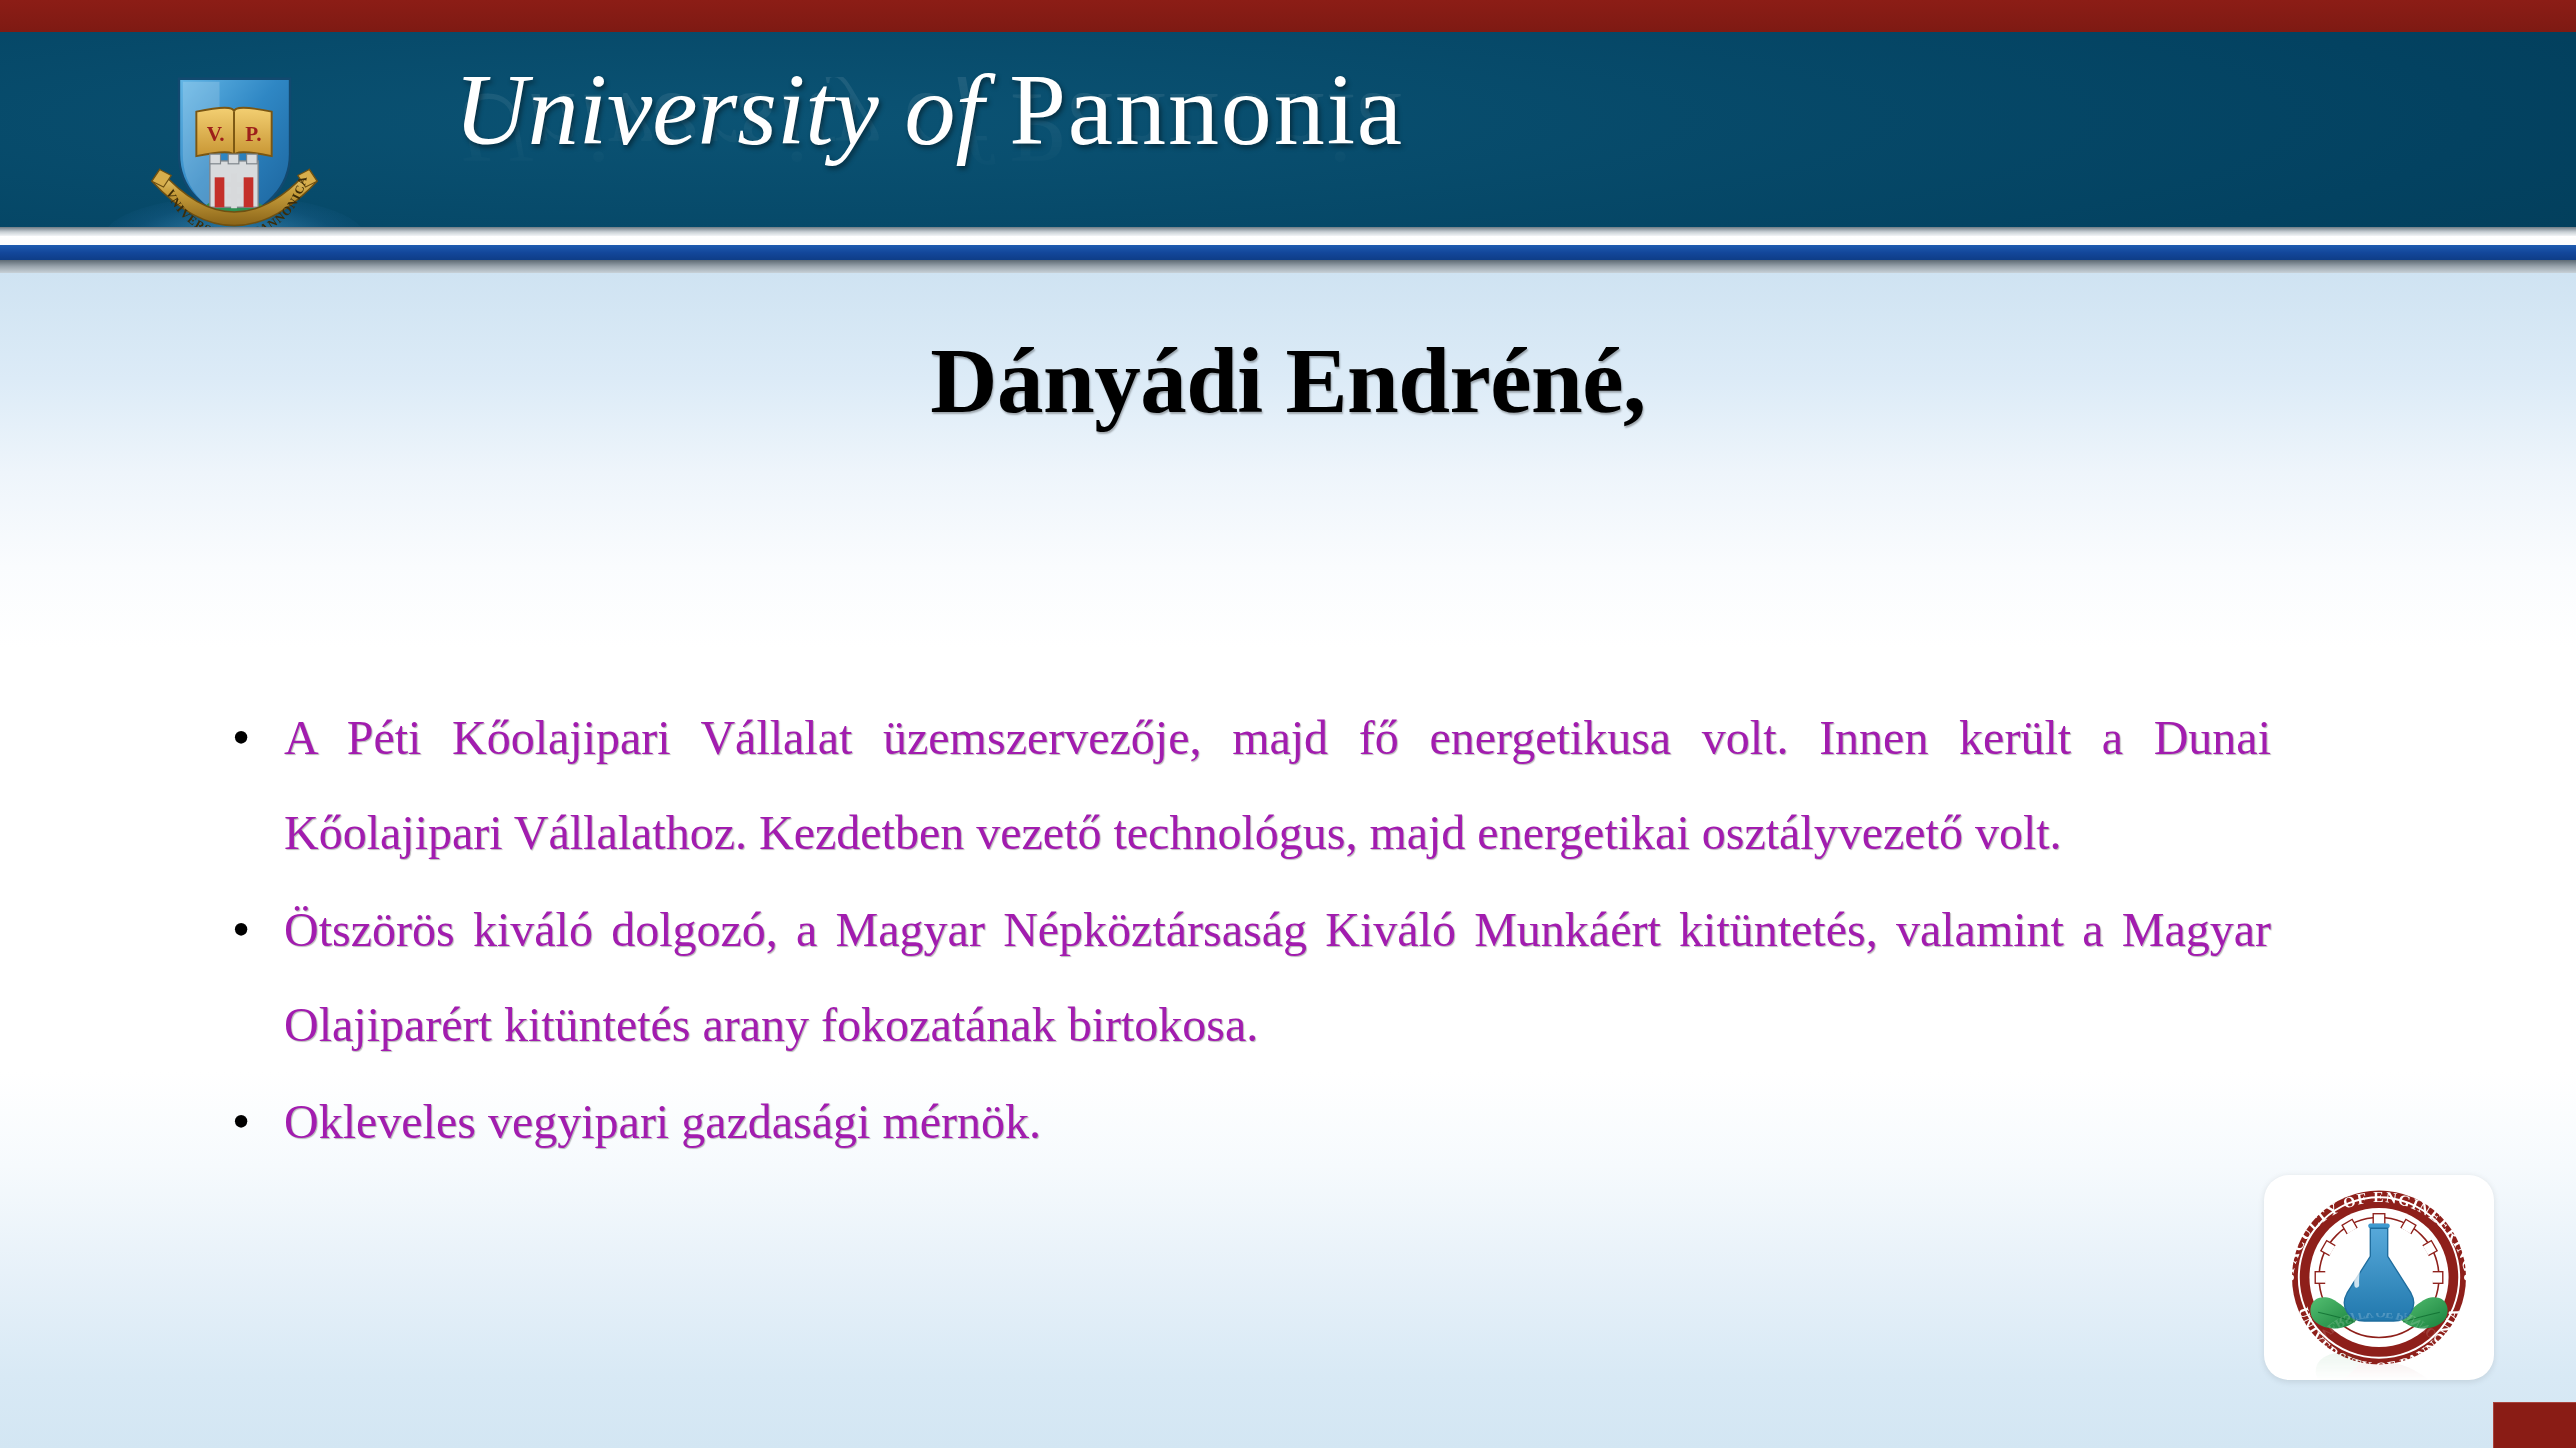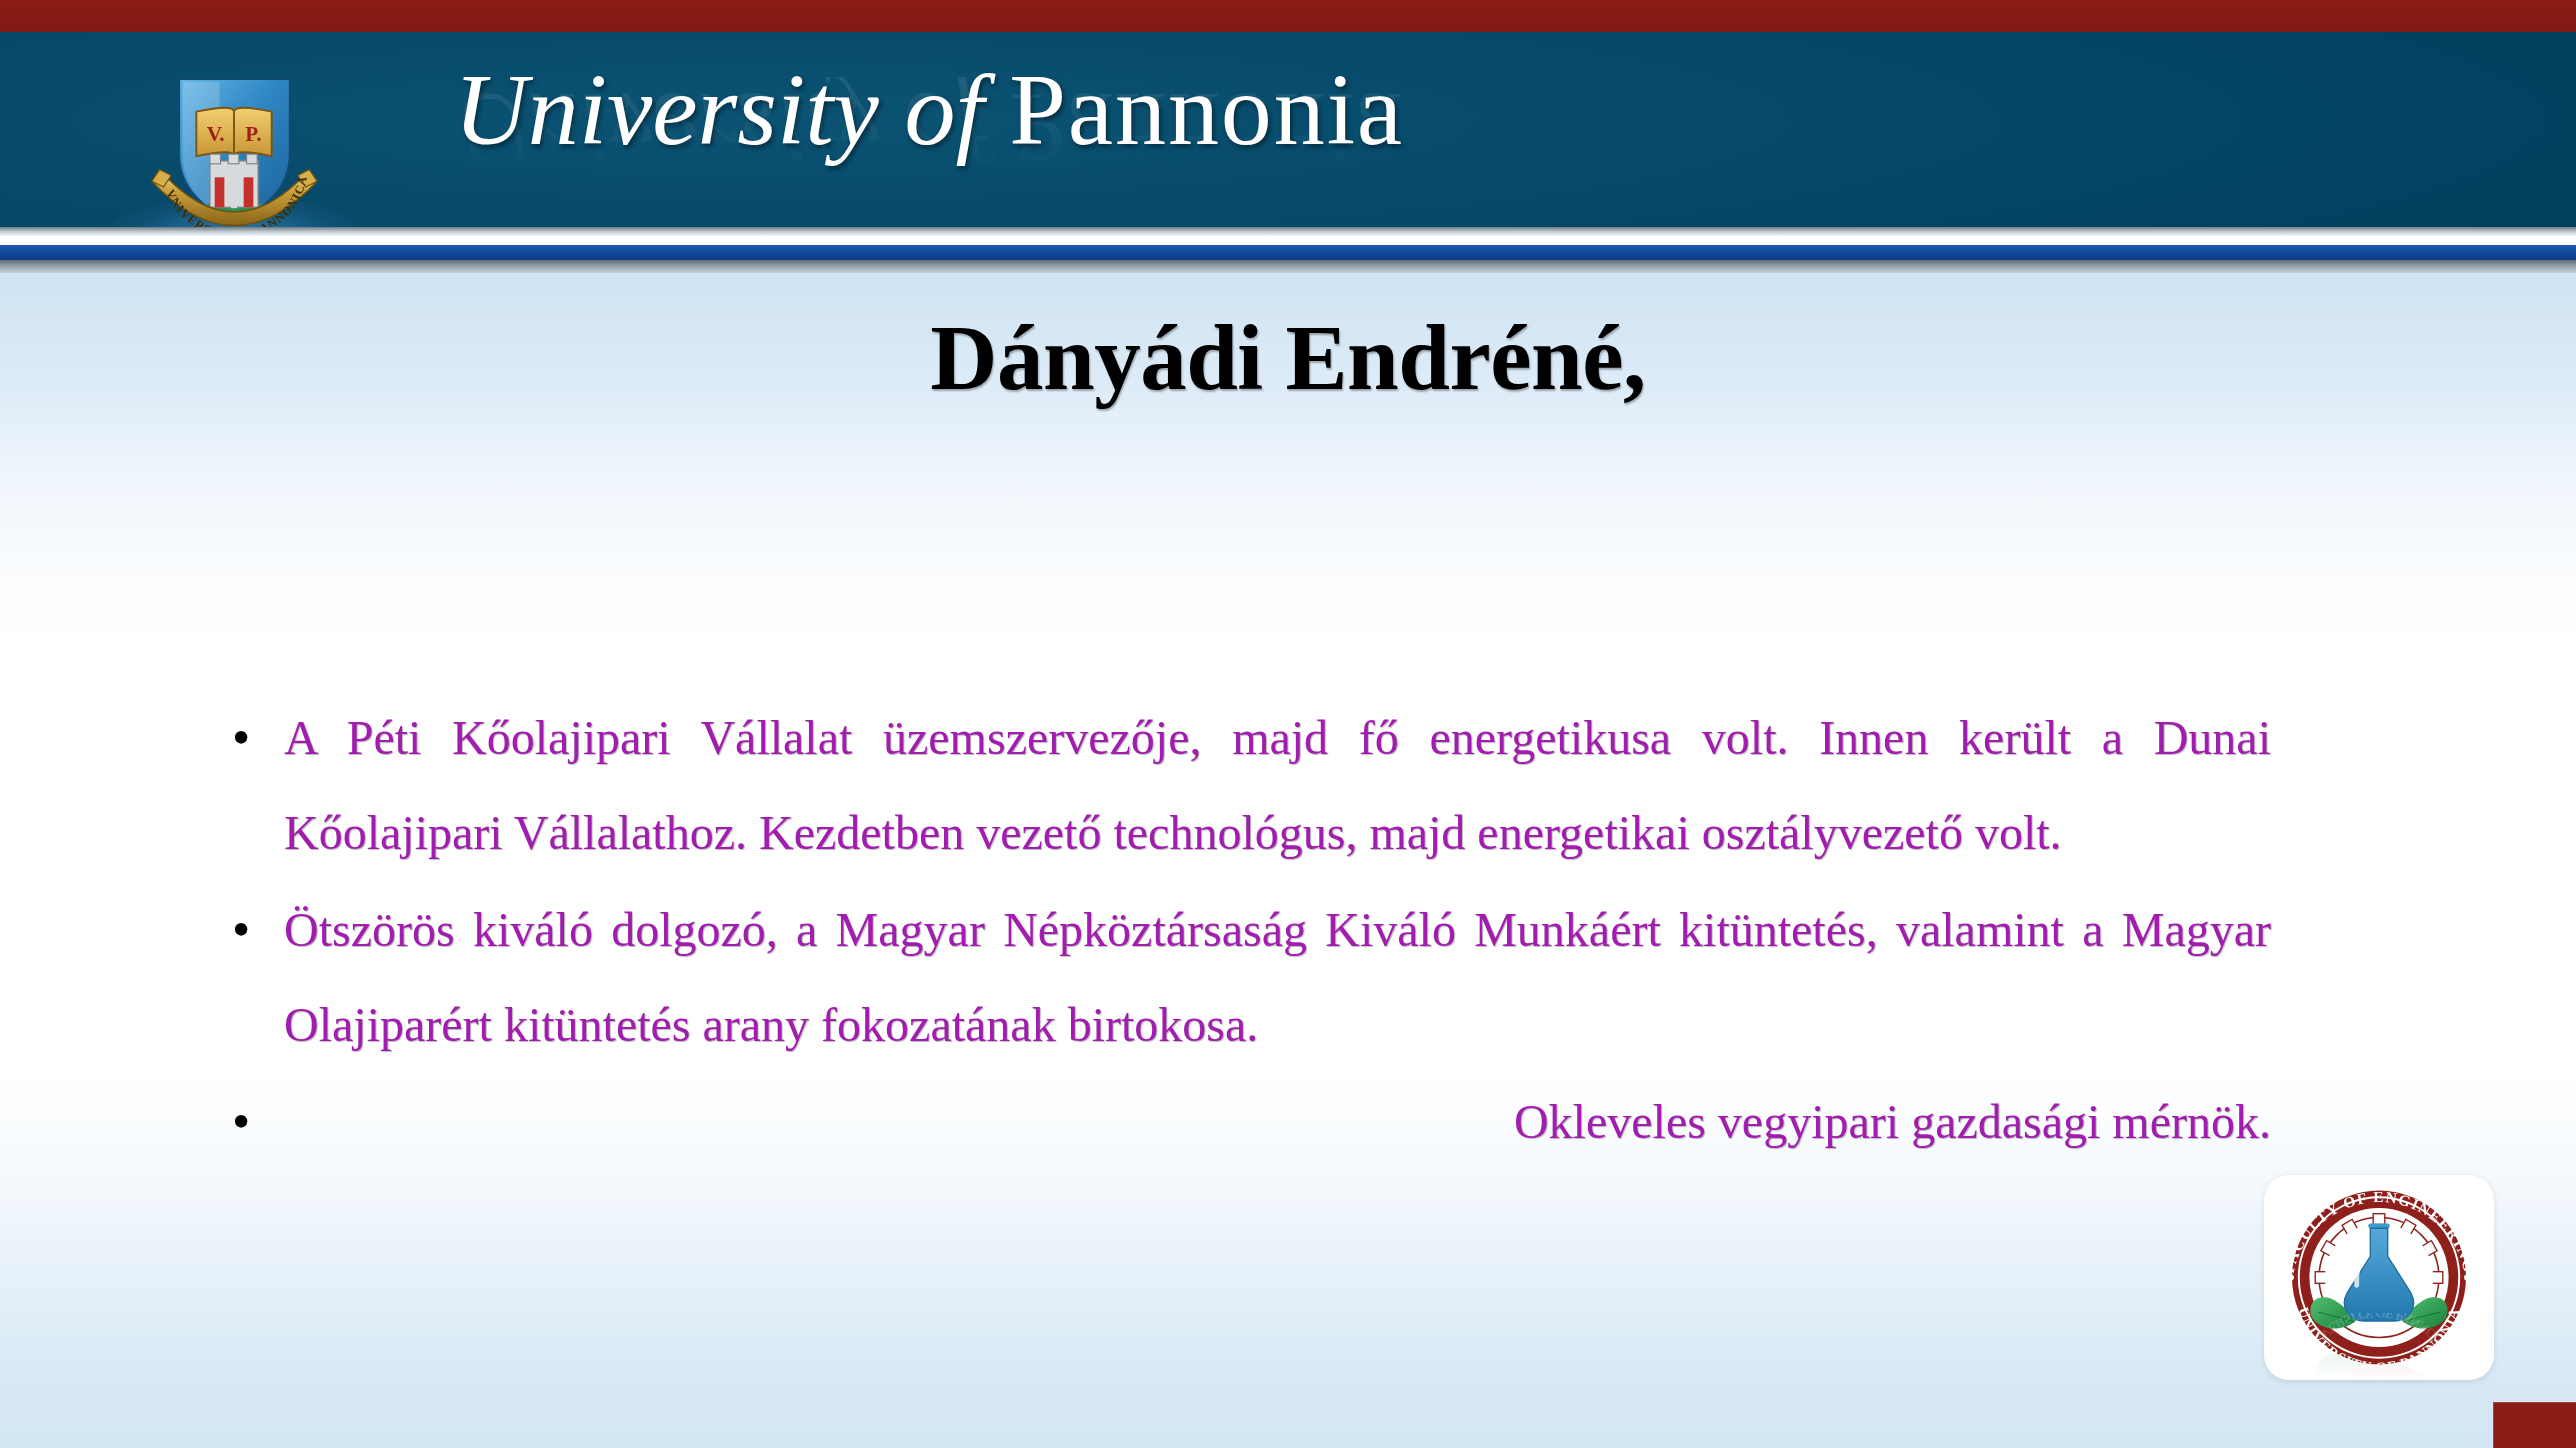--- a/index.html
+++ b/index.html
@@ -114,21 +114,21 @@
         #ffffff 68%,
         #f6fafd 76%,
         #e7f1f9 85%,
         #d8e9f5 94%,
         #d3e6f3 100%);
   }
 
   
   .slide-title {
     position: absolute;
-    left: 0; top: 306px;
+    left: 0; top: 329px;
     width: 2576px;
     text-align: center;
     color: #000000;
     font-weight: bold;
     font-size: 93px;
     line-height: 1.12;
     letter-spacing: -0.5px;
     text-shadow: 1px 1.9px 1.9px rgba(0,0,0,0.30);
   }
   .slide-title .tl { display: block; }
@@ -158,21 +158,21 @@
   .bullet-text {
     flex: 1 1 auto;
     color: #a21caf;
     font-weight: normal;
     font-size: 48px;
     line-height: 95px;
     text-align: justify;
     text-justify: inter-word;
     text-shadow: 1px 1px 1px rgba(0,0,0,0.28);
   }
-  .bullet-text.nojust { text-align: right; }
+  .bullet-text.nojust { text-align: left; }
 
   
   .fac-logo {
     position: absolute;
     left: 2264px;
     top: 1175px;
     width: 230px;
     height: 205px;
     border-radius: 25px;
     background: #ffffff;

